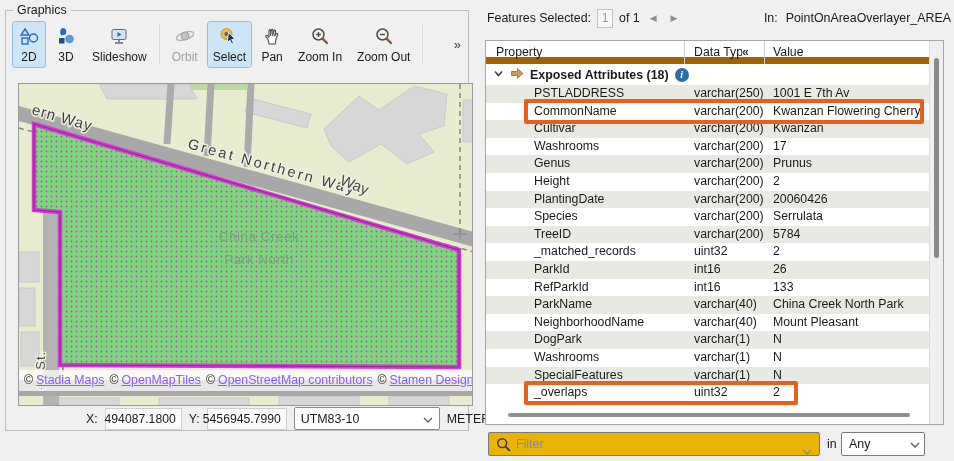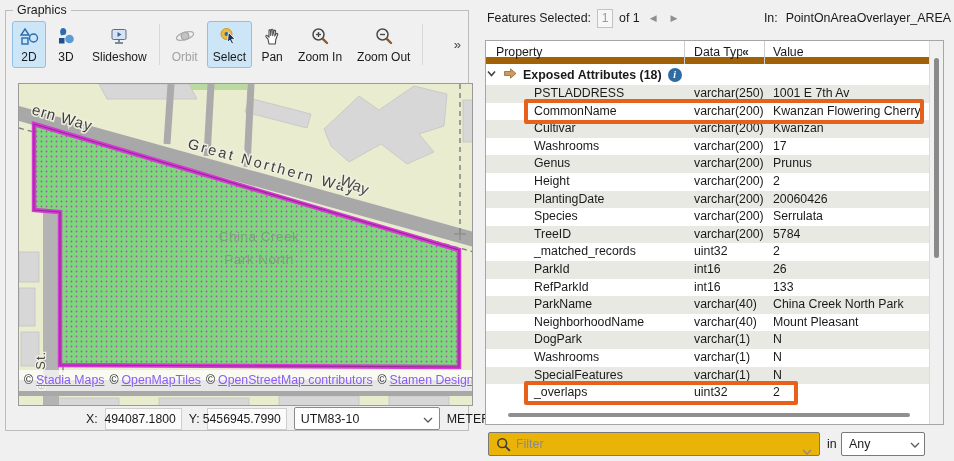--- a/index.html
+++ b/index.html
@@ -45,21 +45,21 @@
 
   
   .attr-table { position:absolute; left:485px; top:40px; width:459px; height:385px; background:#fff; border:1px solid #A6A6A6; overflow:hidden; }
   .thead { position:absolute; top:0; left:0; width:457px; height:23px; background:#fff; border-bottom:7px solid #a16207; }
   .thead span { position:absolute; top:0; line-height:23px; font-size:12.3px; white-space:nowrap; }
   .h-prop { left:10px; } .h-type { left:208px; width:48px; overflow:hidden; } .h-val { left:287px; }
   .collapse-glyph { left:256px; font-weight:bold; color:#333; font-size:12.5px; }
   .colsep { position:absolute; top:0; width:1px; height:23px; background:#CFCFCF; }
 
   .tbody { position:absolute; top:23px; left:0; width:443px; }
-  .group-row { display:flex; align-items:center; height:21px; gap:6px; font-weight:bold; font-size:12.4px; }
+  .group-row { display:flex; align-items:center; height:21px; padding-left:7px; gap:6px; font-weight:bold; font-size:12.4px; }
   .info-badge { width:14px; height:14px; border-radius:50%; background:#2E6DA4; color:#fff; font-size:10px; font-weight:bold;
                 font-style:italic; font-family:"Liberation Serif", serif; display:flex; align-items:center; justify-content:center; }
   .trow { position:relative; height:17.6px; }
   .trow.alt { background:#E9E9E4; }
   .trow span { position:absolute; top:0; line-height:17.6px; font-size:12.3px; white-space:nowrap; }
   .cp { left:48px; } .ct { left:208px; } .cv { left:287px; }
   .hl { position:absolute; left:38px; top:-3.5px; height:24.5px; border:4px solid #E8611C; border-radius:2px; pointer-events:none; z-index:5; }
   .hl-wide { width:400px; } .hl-narrow { width:274px; }
 
   .vscroll-track { position:absolute; top:0; right:0; width:14px; height:383px; background:#F0F0F0; border-left:1px solid #DCDCDC; }

